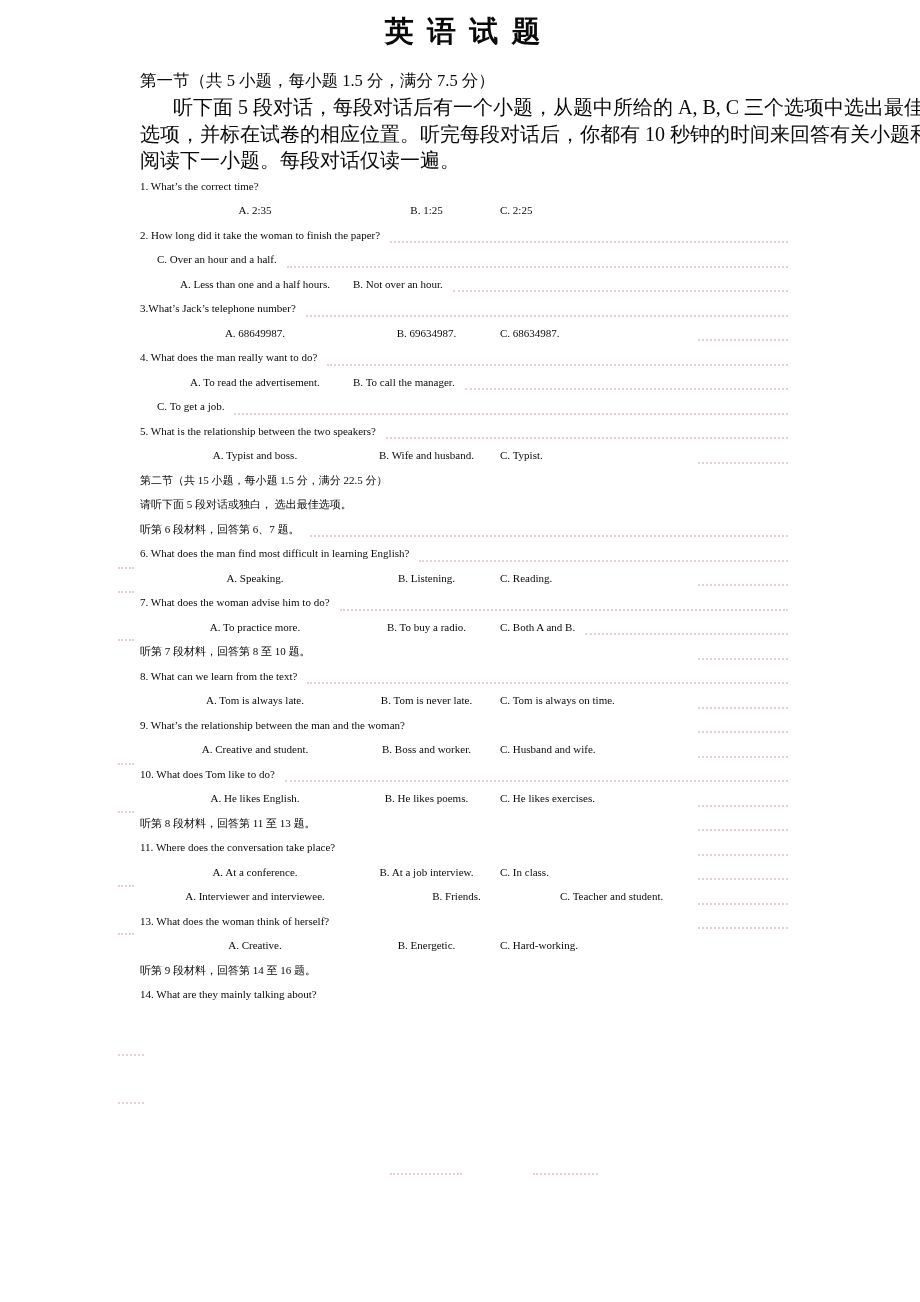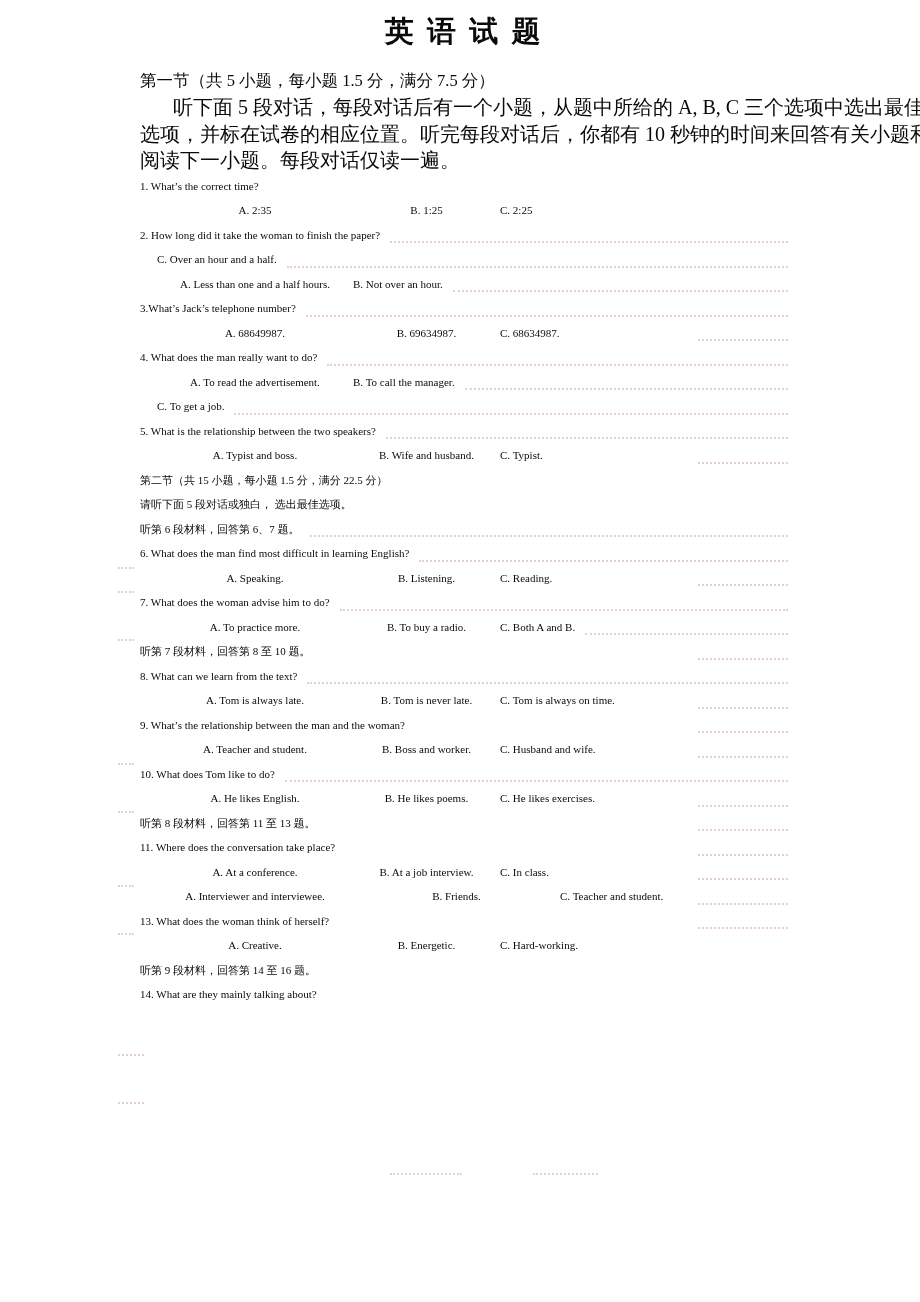--- a/index.html
+++ b/index.html
@@ -148,21 +148,21 @@
         <span class="ob">B. Tom is never late.</span>
         <span class="oc">C. Tom is always on time.</span>
         <span class="dots-end"></span>
       </div>
 
     <div class="ln">
         <span class="txt">9. What’s the relationship between the man and the woman?</span>
         <span class="dots-end"></span>
       </div>
     <div class="ln opts">
-        <span class="oa">A. Teacher and student.</span>
+        <span class="oa">A. Creative and student.</span>
         <span class="ob">B. Boss and worker.</span>
         <span class="oc">C. Husband and wife.</span>
         <span class="dots-end"></span>
       </div>
 
     <div class="ln">
         <span class="txt">10. What does Tom like to do?</span>
         <span class="dots"></span>
       </div>
     <div class="ln opts">

